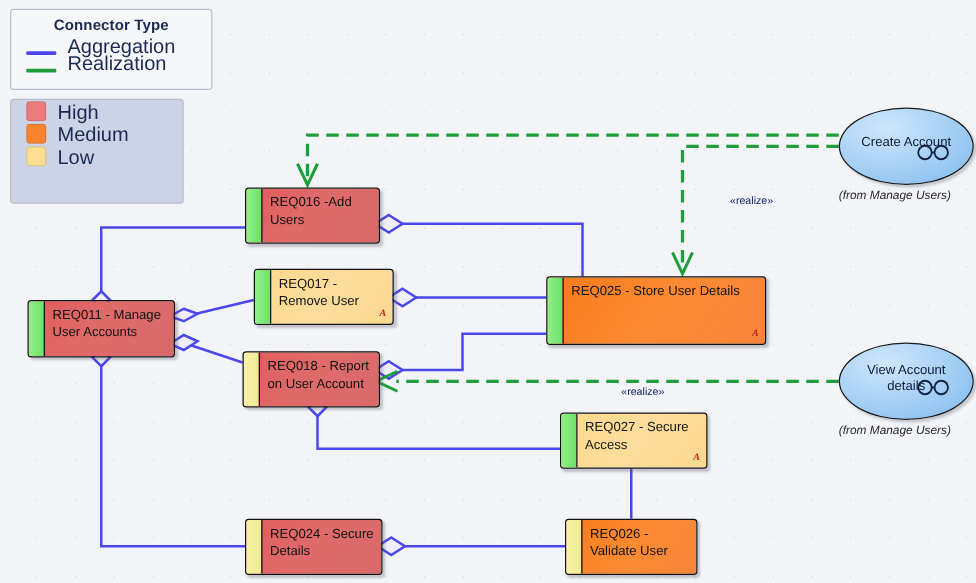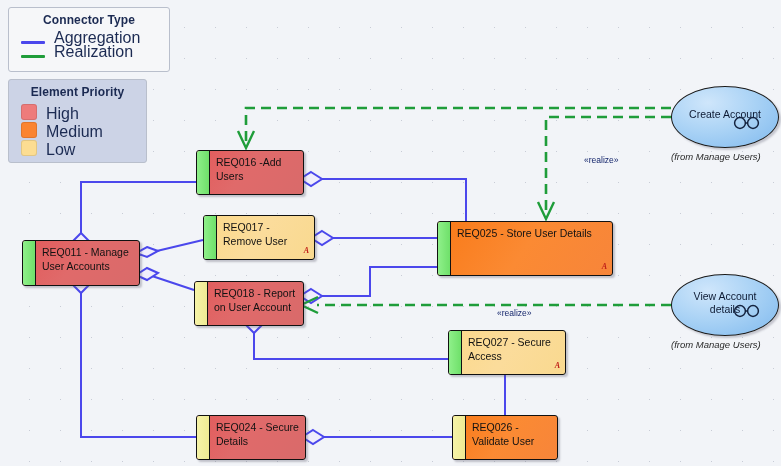--- a/index.html
+++ b/index.html
@@ -199,21 +199,20 @@
       <span class="swatch-line" style="background:#4b47ec;"></span>
       <span class="lbl">Aggregation</span>
     </div>
     <div class="legend-row">
       <span class="swatch-line" style="background:#1f9d3a;"></span>
       <span class="lbl">Realization</span>
     </div>
   </div>
 
   <div class="legend" id="legend-priority">
-    <div class="legend-title">Element Priority</div>
     <div class="legend-row">
       <span class="swatch-box" style="background:#ee7b7b;"></span>
       <span class="lbl">High</span>
     </div>
     <div class="legend-row">
       <span class="swatch-box" style="background:#fb8430;"></span>
       <span class="lbl">Medium</span>
     </div>
     <div class="legend-row">
       <span class="swatch-box" style="background:#fcdd92;"></span>

